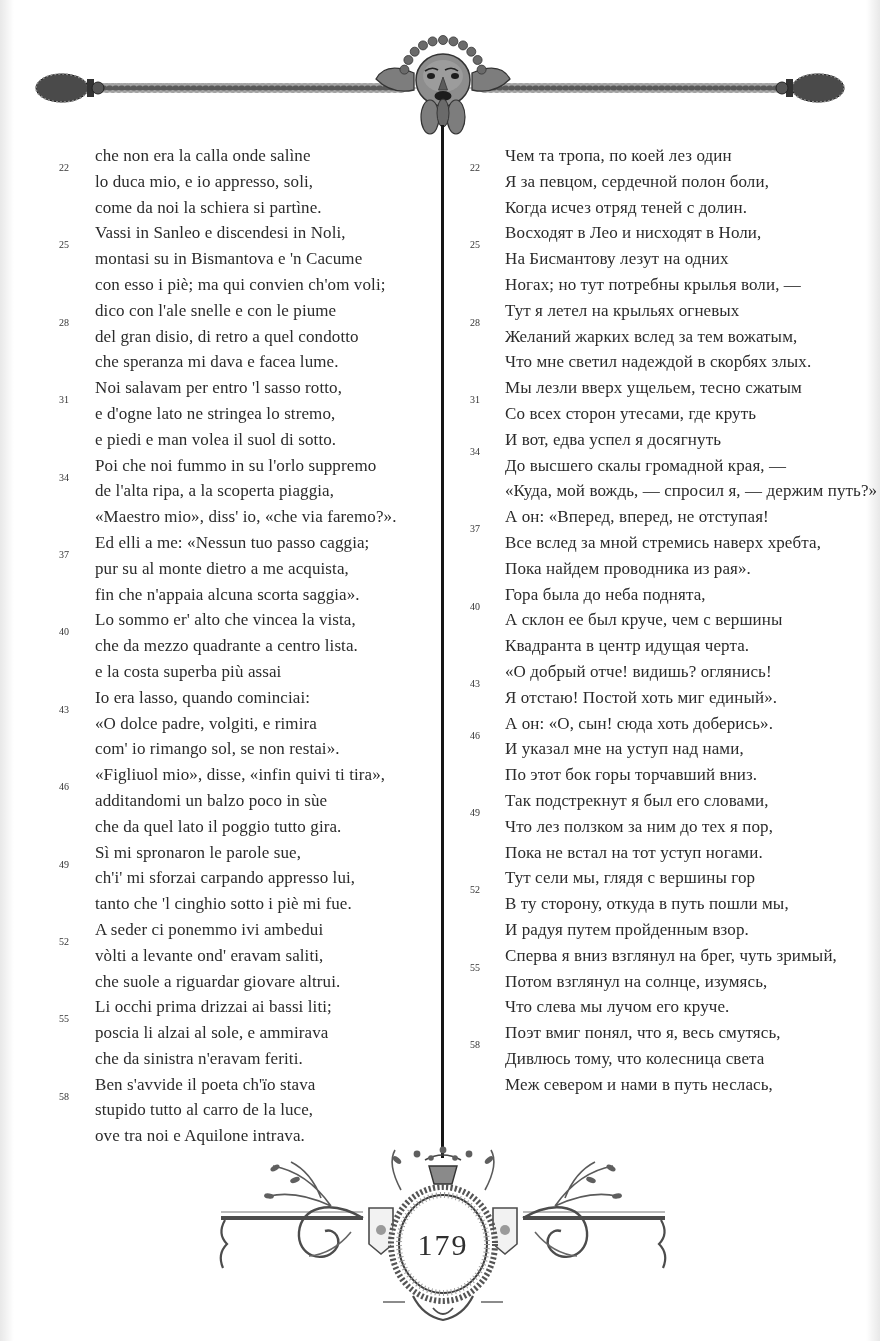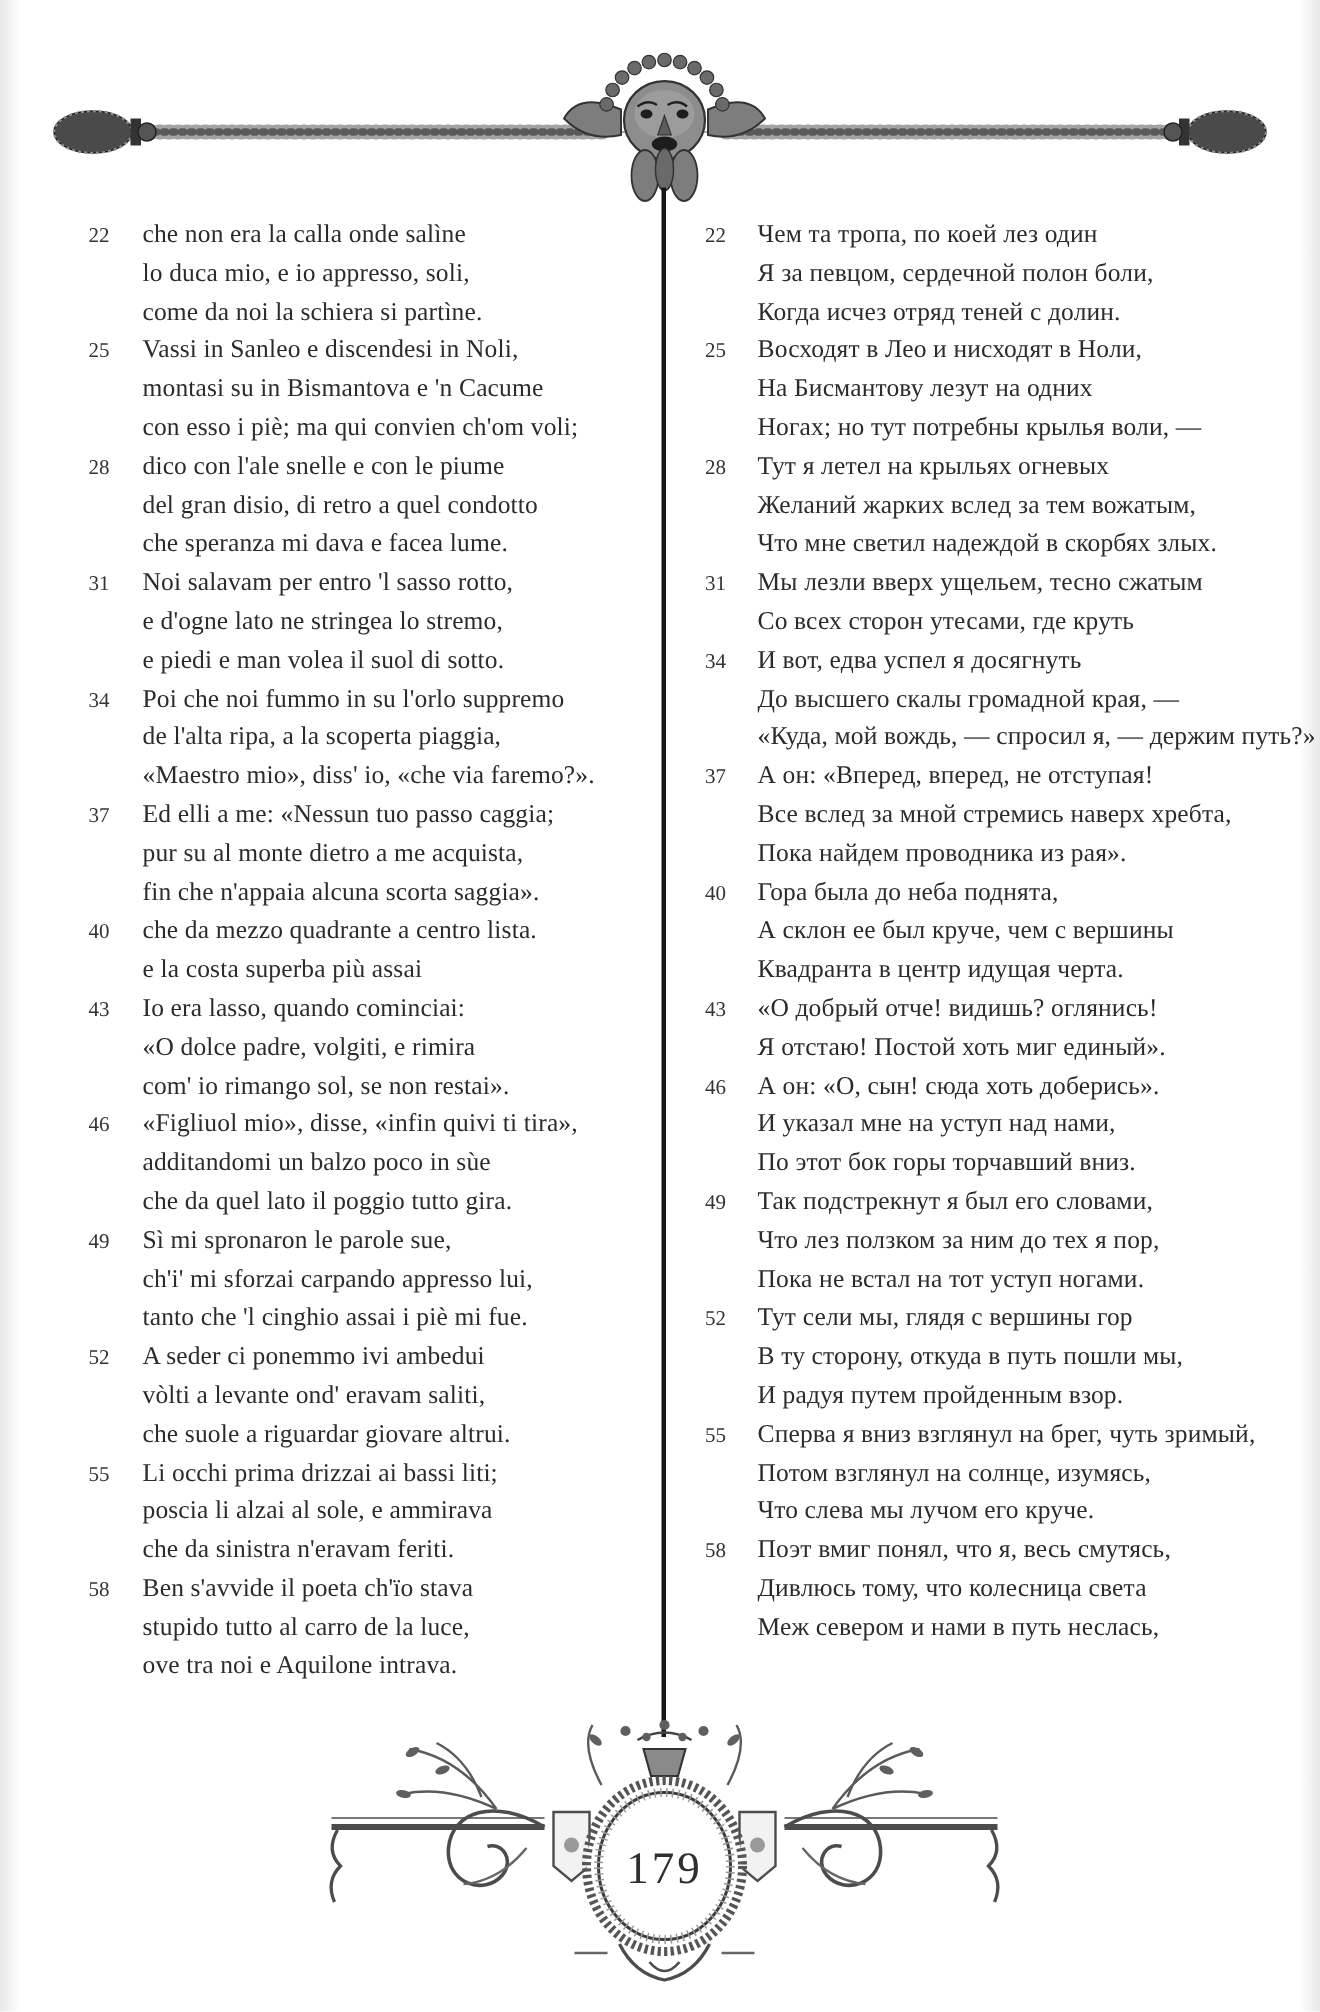--- a/index.html
+++ b/index.html
@@ -23,22 +23,22 @@
 
   .column {
     position: absolute; top: 143px; width: 437px;
     font-size: 17px; line-height: 25.8px;
   }
   .column-italian { left: 0;   padding-left: 95px; box-sizing: border-box; }
   .column-russian { left: 443px; padding-left: 62px; box-sizing: border-box; }
 
   .verse-line { position: relative; white-space: nowrap; letter-spacing: 0.1px; }
   .verse-num {
-    position: absolute; top: 2px;
-    font-size: 14px; color: #333; letter-spacing: 0; font-family: Liberation Serif, serif;
+    position: absolute; top: 12px;
+    font-size: 10px; color: #333; letter-spacing: 0; font-family: Liberation Serif, serif;
   }
   .column-italian .verse-num { left: -36px; }
   .column-russian .verse-num { left: -35px; }
 
   .footer-ornament { position: absolute; left: 211px; top: 1146px; width: 464px; height: 178px; }
   .page-number-text {
     font-family: "Liberation Serif", serif;
     font-size: 30px; fill: #2f2f2f; letter-spacing: 2px;
   }
 </style>
@@ -168,20 +168,21 @@
       <div class="verse-line">
     
     <span class="verse-text">pur su al monte dietro a me acquista,</span>
   </div>
       <div class="verse-line">
     
     <span class="verse-text">fin che n'appaia alcuna scorta saggia».</span>
   </div>
       <div class="verse-line">
     <span class="verse-num">40</span>
+    <span class="verse-text">Lo sommo er' alto che vincea la vista,</span>
   </div>
       <div class="verse-line">
     
     <span class="verse-text">che da mezzo quadrante a centro lista.</span>
   </div>
       <div class="verse-line">
     
     <span class="verse-text">e la costa superba più assai</span>
   </div>
       <div class="verse-line">
@@ -211,21 +212,21 @@
       <div class="verse-line">
     <span class="verse-num">49</span>
     <span class="verse-text">Sì mi spronaron le parole sue,</span>
   </div>
       <div class="verse-line">
     
     <span class="verse-text">ch'i' mi sforzai carpando appresso lui,</span>
   </div>
       <div class="verse-line">
     
-    <span class="verse-text">tanto che 'l cinghio assai i piè mi fue.</span>
+    <span class="verse-text">tanto che 'l cinghio sotto i piè mi fue.</span>
   </div>
       <div class="verse-line">
     <span class="verse-num">52</span>
     <span class="verse-text">A seder ci ponemmo ivi ambedui</span>
   </div>
       <div class="verse-line">
     
     <span class="verse-text">vòlti a levante ond' eravam saliti,</span>
   </div>
       <div class="verse-line">

